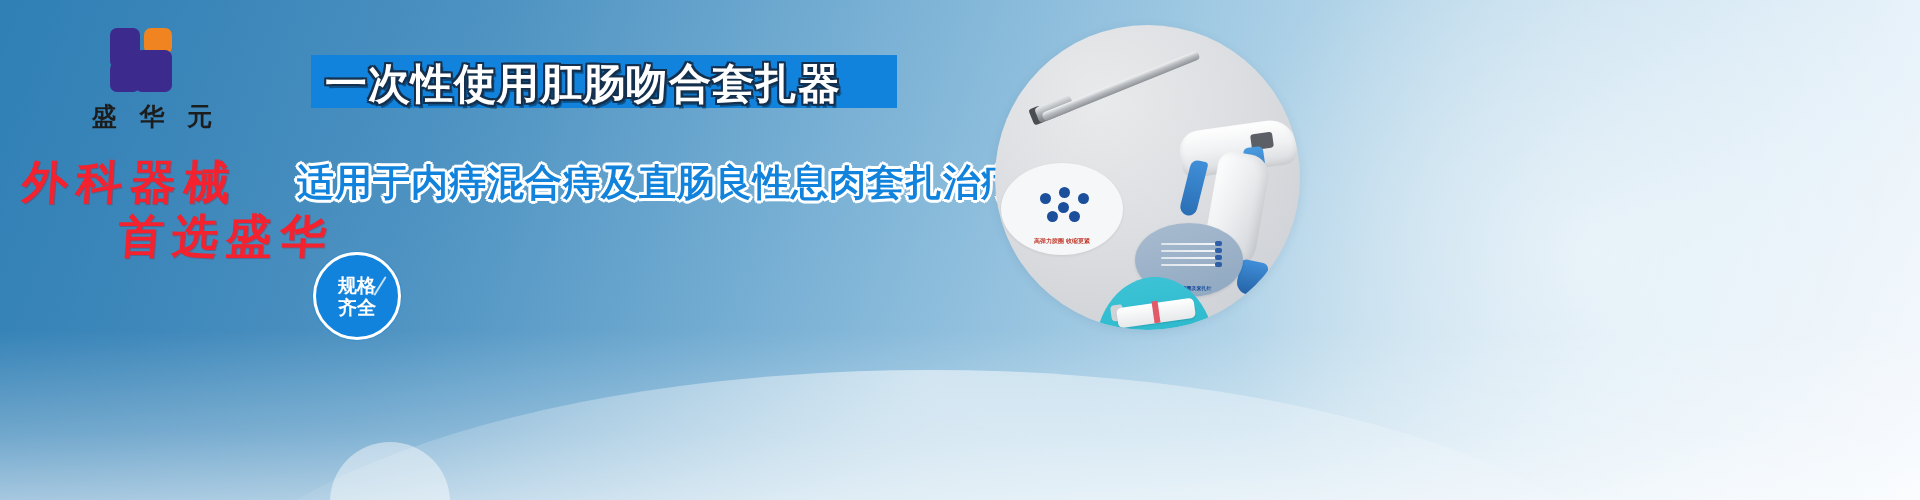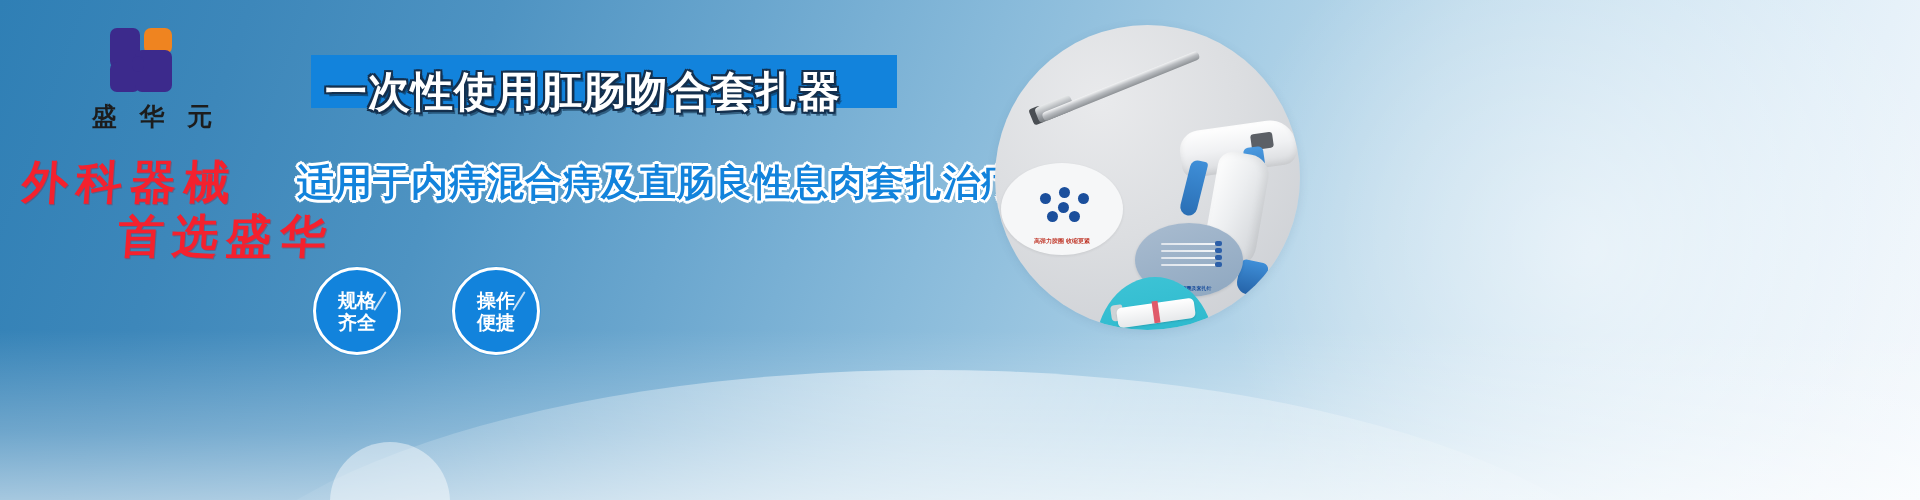--- a/index.html
+++ b/index.html
@@ -99,21 +99,21 @@
 
   
   .title-bar {
     position: absolute;
     left: 311px; top: 55px;
     width: 586px; height: 53px;
     background: #1283dc;
   }
   .title-text {
     position: absolute;
-    left: 325px; top: 64px;
+    left: 325px; top: 56px;
     font-size: 42px;
     font-weight: bold;
     color: #ffffff;
     letter-spacing: 1px;
     white-space: nowrap;
     font-family: "DejaVu Sans", "Liberation Sans", sans-serif;
     text-shadow:
       -2px 0 0 #14304e, 2px 0 0 #14304e, 0 -2px 0 #14304e, 0 2px 0 #14304e,
       -2px -2px 0 #14304e, 2px -2px 0 #14304e, -2px 2px 0 #14304e, 2px 2px 0 #14304e,
       3px 4px 0 rgba(10,40,70,0.55);
@@ -131,21 +131,21 @@
     font-family: "DejaVu Sans", "Liberation Sans", sans-serif;
     text-shadow:
       -2.2px 0 0 #ffffff, 2.2px 0 0 #ffffff, 0 -2.2px 0 #ffffff, 0 2.2px 0 #ffffff,
       -2px -2px 0 #ffffff, 2px -2px 0 #ffffff, -2px 2px 0 #ffffff, 2px 2px 0 #ffffff,
       -3px 0 0 #ffffff, 3px 0 0 #ffffff, 0 3px 0 #ffffff, 0 -3px 0 #ffffff;
   }
 
   
   .features {
     position: absolute;
-    left: 313px; top: 267px;
+    left: 313px; top: 252px;
     display: flex;
     gap: 51px;
   }
   .feature {
     position: relative;
     width: 88px; height: 88px;
     border-radius: 50%;
     background: #1283dc;
     border: 3px solid #ffffff;
     box-shadow: 0 0 0 1px rgba(18,131,220,0.35);
@@ -388,25 +388,20 @@
   <div class="subtitle">适用于内痔混合痔及直肠良性息肉套扎治疗</div>
 
   <div class="features">
 
     <div class="feature">
       <span class="slash"></span>
       <span class="fline">规格</span>
       <span class="fline">齐全</span>
     </div>
 
-    <div class="feature">
-      <span class="slash"></span>
-      <span class="fline">操作</span>
-      <span class="fline">便捷</span>
-    </div>
 
 
 
   </div>
 
   <div class="photo">
 
     <div class="gun-tip-cap"></div>
     <div class="gun-tip"></div>
     <div class="gun-shaft"></div>

